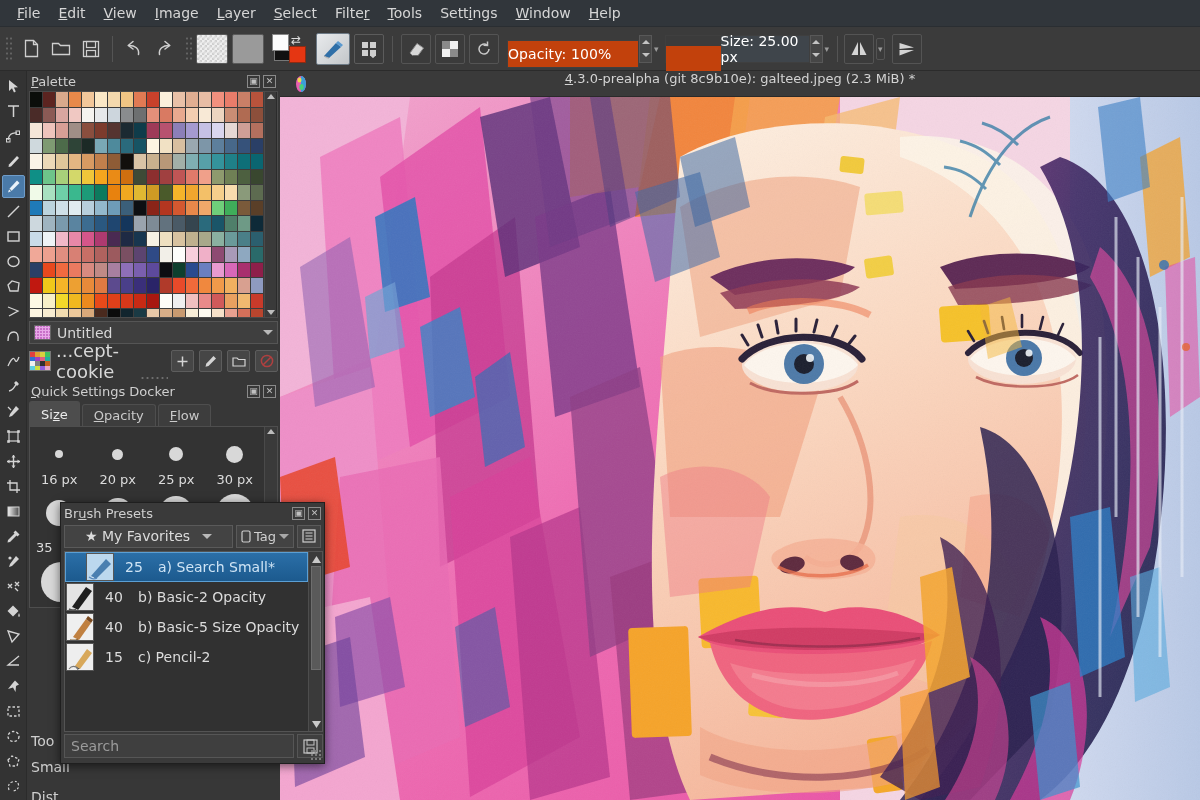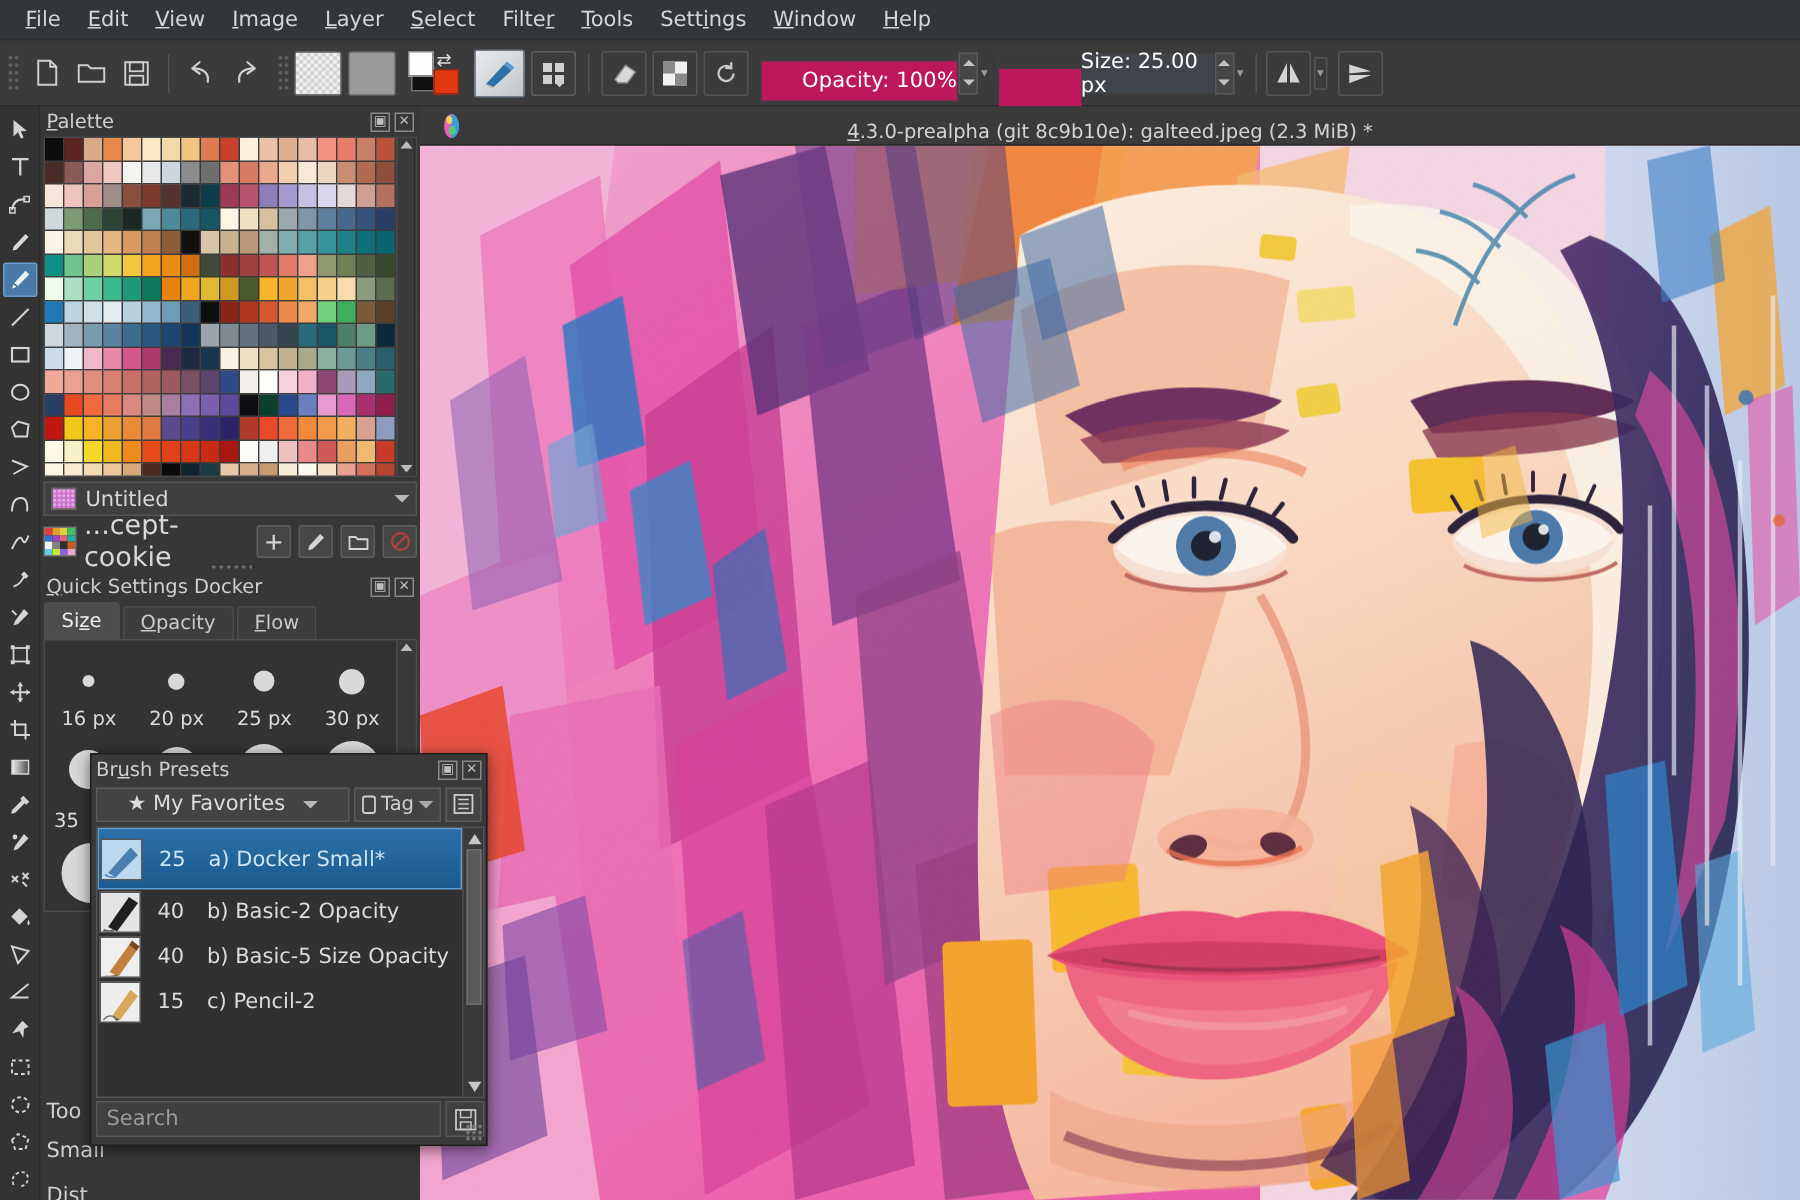--- a/index.html
+++ b/index.html
@@ -68,22 +68,22 @@
   }
   #brush-combo {
     height: 30px; background: #444; border: 1px solid #5c5c5c; border-radius: 2px;
     display: flex; align-items: center; color: #d4d4d4; font-size: 14px;
     padding: 0 8px; width: 248px; flex: none; margin-left: 2px;
     justify-content: space-between; cursor: default;
   }
   .caret { width: 0; height: 0; border-left: 5px solid transparent; border-right: 5px solid transparent;
     border-top: 5px solid #b9b9b9; }
   .slider-blue {
-    height: 28px; background: #be185d; border: 1px solid #3f3f3f; color: #fff;
-    font-size: 14px; display: flex; align-items: center; justify-content: flex-end;
+    height: 28px; background: #c2410c; border: 1px solid #3f3f3f; color: #fff;
+    font-size: 14px; display: flex; align-items: center; justify-content: flex-start;
     flex: none; letter-spacing: .1px; margin-top: 10px;
   }
   .spin {
     width: 13px; height: 28px; flex: none; background: #464646; border: 1px solid #585858;
     display: flex; flex-direction: column; justify-content: space-around; align-items: center;
   }
   .spin i { width:0;height:0; border-left:4px solid transparent;border-right:4px solid transparent; }
   .spin .up { border-bottom: 4px solid #c3c3c3; }
   .spin .dn { border-top: 4px solid #c3c3c3; }
   .mini-caret { color:#9a9a9a; font-size:9px; margin:0 2px; }
@@ -164,21 +164,21 @@
   .lbl-row { display: flex; height: 20px; }
   .lbl-cell { flex: 1; text-align: center; color: #dcdcdc; font-size: 13px; }
   .lbl-left { color: #dcdcdc; font-size: 13px; padding-left: 6px; }
 
   
   #canvas-area {
     position: absolute; left: 280px; top: 71px; width: 920px; height: 729px;
     background: #2d2d2d;
   }
   #canvas-title {
-    height: 26px; display: flex; align-items: flex-end; justify-content: center;
+    height: 26px; display: flex; align-items: flex-start; justify-content: center;
     position: relative; background: #3a3a3a; border-bottom: 1px solid #2a2a2a;
   }
   #canvas-title .logo { position: absolute; left: 12px; top: 4px; width: 18px; height: 18px; }
   #canvas-title .txt { color: #d3d3d3; font-size: 13px; }
   #canvas-title .txt u { text-decoration: underline; }
   #artwork { position: absolute; left: 0; top: 26px; width: 920px; height: 703px; overflow: hidden; }
   #artwork svg { display:block; }
 
   
   #bp-popup {
@@ -192,21 +192,21 @@
   #bp-tagcombo { flex: 1; height: 23px; background: #434343; border: 1px solid #5a5a5a;
     display:flex; align-items:center; padding: 0 20px; color:#dcdcdc; font-size:14px;
     justify-content: space-between; cursor: default; }
   .bp-btn { height: 23px; border: 1px solid #5a5a5a; background: #434343; display:flex;
     align-items:center; justify-content:center; color:#d0d0d0; font-size:13px; padding: 0 4px;
     gap: 3px; cursor: default; flex: none; }
   #bp-list { position:absolute; left:3px; top: 48px; width: 259px; height: 181px;
     background: #313131; border: 1px solid #545454; overflow: hidden; display:flex; }
   .bl-items { flex: 1; }
   .bp-row { height: 30px; display:flex; align-items:center; gap: 0px; cursor: default; }
-  .bp-row.sel { background: linear-gradient(#2b6fa8,#1c5a8e); border: 1px solid #5b9fd4; height: 41px; }
+  .bp-row.sel { background: linear-gradient(#2b6fa8,#1c5a8e); border: 1px solid #5b9fd4; height: 30px; padding-left: 19px; }
   .bp-thumb { width: 28px; height: 28px; flex: none; margin-left: 1px; border: 1px solid #575757;
     overflow: hidden; position: relative; }
   .bp-num { width: 44px; color: #dcdcdc; font-size: 14px; text-align: left; padding-left: 11px; flex: none; }
   .bp-name { color: #dcdcdc; font-size: 14px; }
   .bp-row.sel .bp-num, .bp-row.sel .bp-name { color: #cfe4f5; }
   #bl-scroll { width: 14px; background: #3a3a3a; border-left: 1px solid #4d4d4d; position: relative; }
   #bl-scroll .arr { position:absolute; left: 2px; width: 10px; height: 10px;
     display:flex; align-items:center; justify-content:center; }
   #bl-scroll .thumb2 { position:absolute; left: 2px; top: 14px; width: 10px; height: 104px;
     background: #5a5a5a; border: 1px solid #6e6e6e; }
@@ -1202,21 +1202,21 @@
         <div class="bp-row sel">
           <span class="bp-thumb">
             <svg width="28" height="28" viewBox="0 0 28 28">
                 <rect width="28" height="28" fill="#bcd8ee"></rect>
                 <path d="M4 22 L19 5 L24 10 L9 25 Z" fill="#4a7fb0"></path>
                 <path d="M4 22 L7 25 L9 25 Z" fill="#eef4fa"></path>
                 <path d="M2 23 q4 3 8 1" stroke="#5a8abd" stroke-width="1.2" fill="none"></path>
               </svg>
           </span>
           <span class="bp-num">25</span>
-          <span class="bp-name">a) Docker Small*</span>
+          <span class="bp-name">a) Search Small*</span>
         </div>
 
 
 
         <div class="bp-row">
           <span class="bp-thumb">
             <svg width="28" height="28" viewBox="0 0 28 28">
                 <rect width="28" height="28" fill="#e4e4e4"></rect>
                 <path d="M5 23 L19 3 L25 7 L11 26 Z" fill="#1f1f1f"></path>
                 <path d="M5 23 L8 26 L11 26 Z" fill="#cfcfcf"></path>

